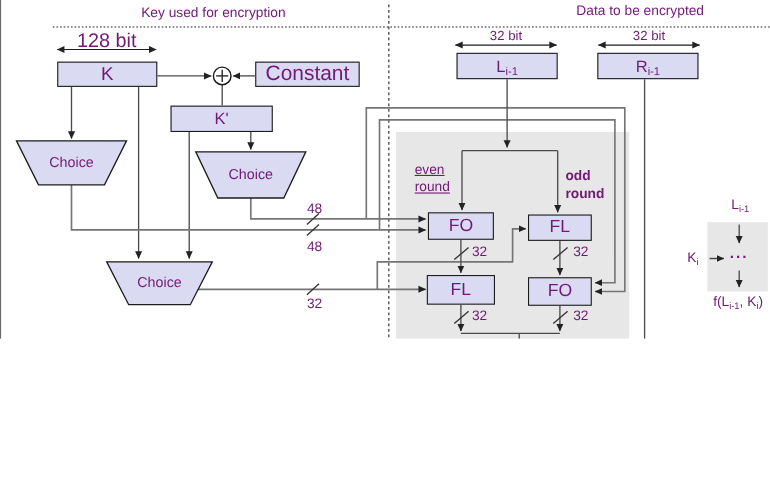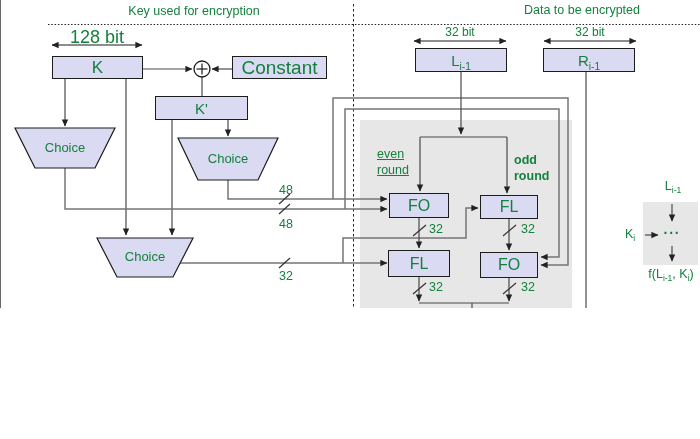--- a/index.html
+++ b/index.html
@@ -1,18 +1,18 @@
 <!DOCTYPE html>
 <html style="--box-fill: #dadaf2; --box-border: #1c1c1c; --gray-region: #e7e7e7; --wire: #4a4a4a; --bus: #757575;"><head>
 <meta charset="utf-8">
 <style>
   html,body{margin:0;padding:0;background:#fff;}
   #stage{
     position:relative;width:700px;height:308px;background:#fff;overflow:hidden;
-    font-family:"Liberation Sans",sans-serif;color:#15803d;
+    font-family:"Liberation Sans",sans-serif;color:#701a75;
   }
   #stage .edge{position:absolute;left:0;top:0;width:1px;height:439px;background:#6a6a6a;}
   .gray{position:absolute;background:var(--gray-region,#e7e7e7);}
   svg.wires{position:absolute;left:0;top:0;z-index:2;}
   .box{
     position:absolute;z-index:3;box-sizing:border-box;
     background:var(--box-fill,#dadaf2);border:1px solid var(--box-border,#1c1c1c);
     display:flex;align-items:center;justify-content:center;line-height:1;
   }
   .lbl{position:absolute;z-index:3;line-height:1.15;}

